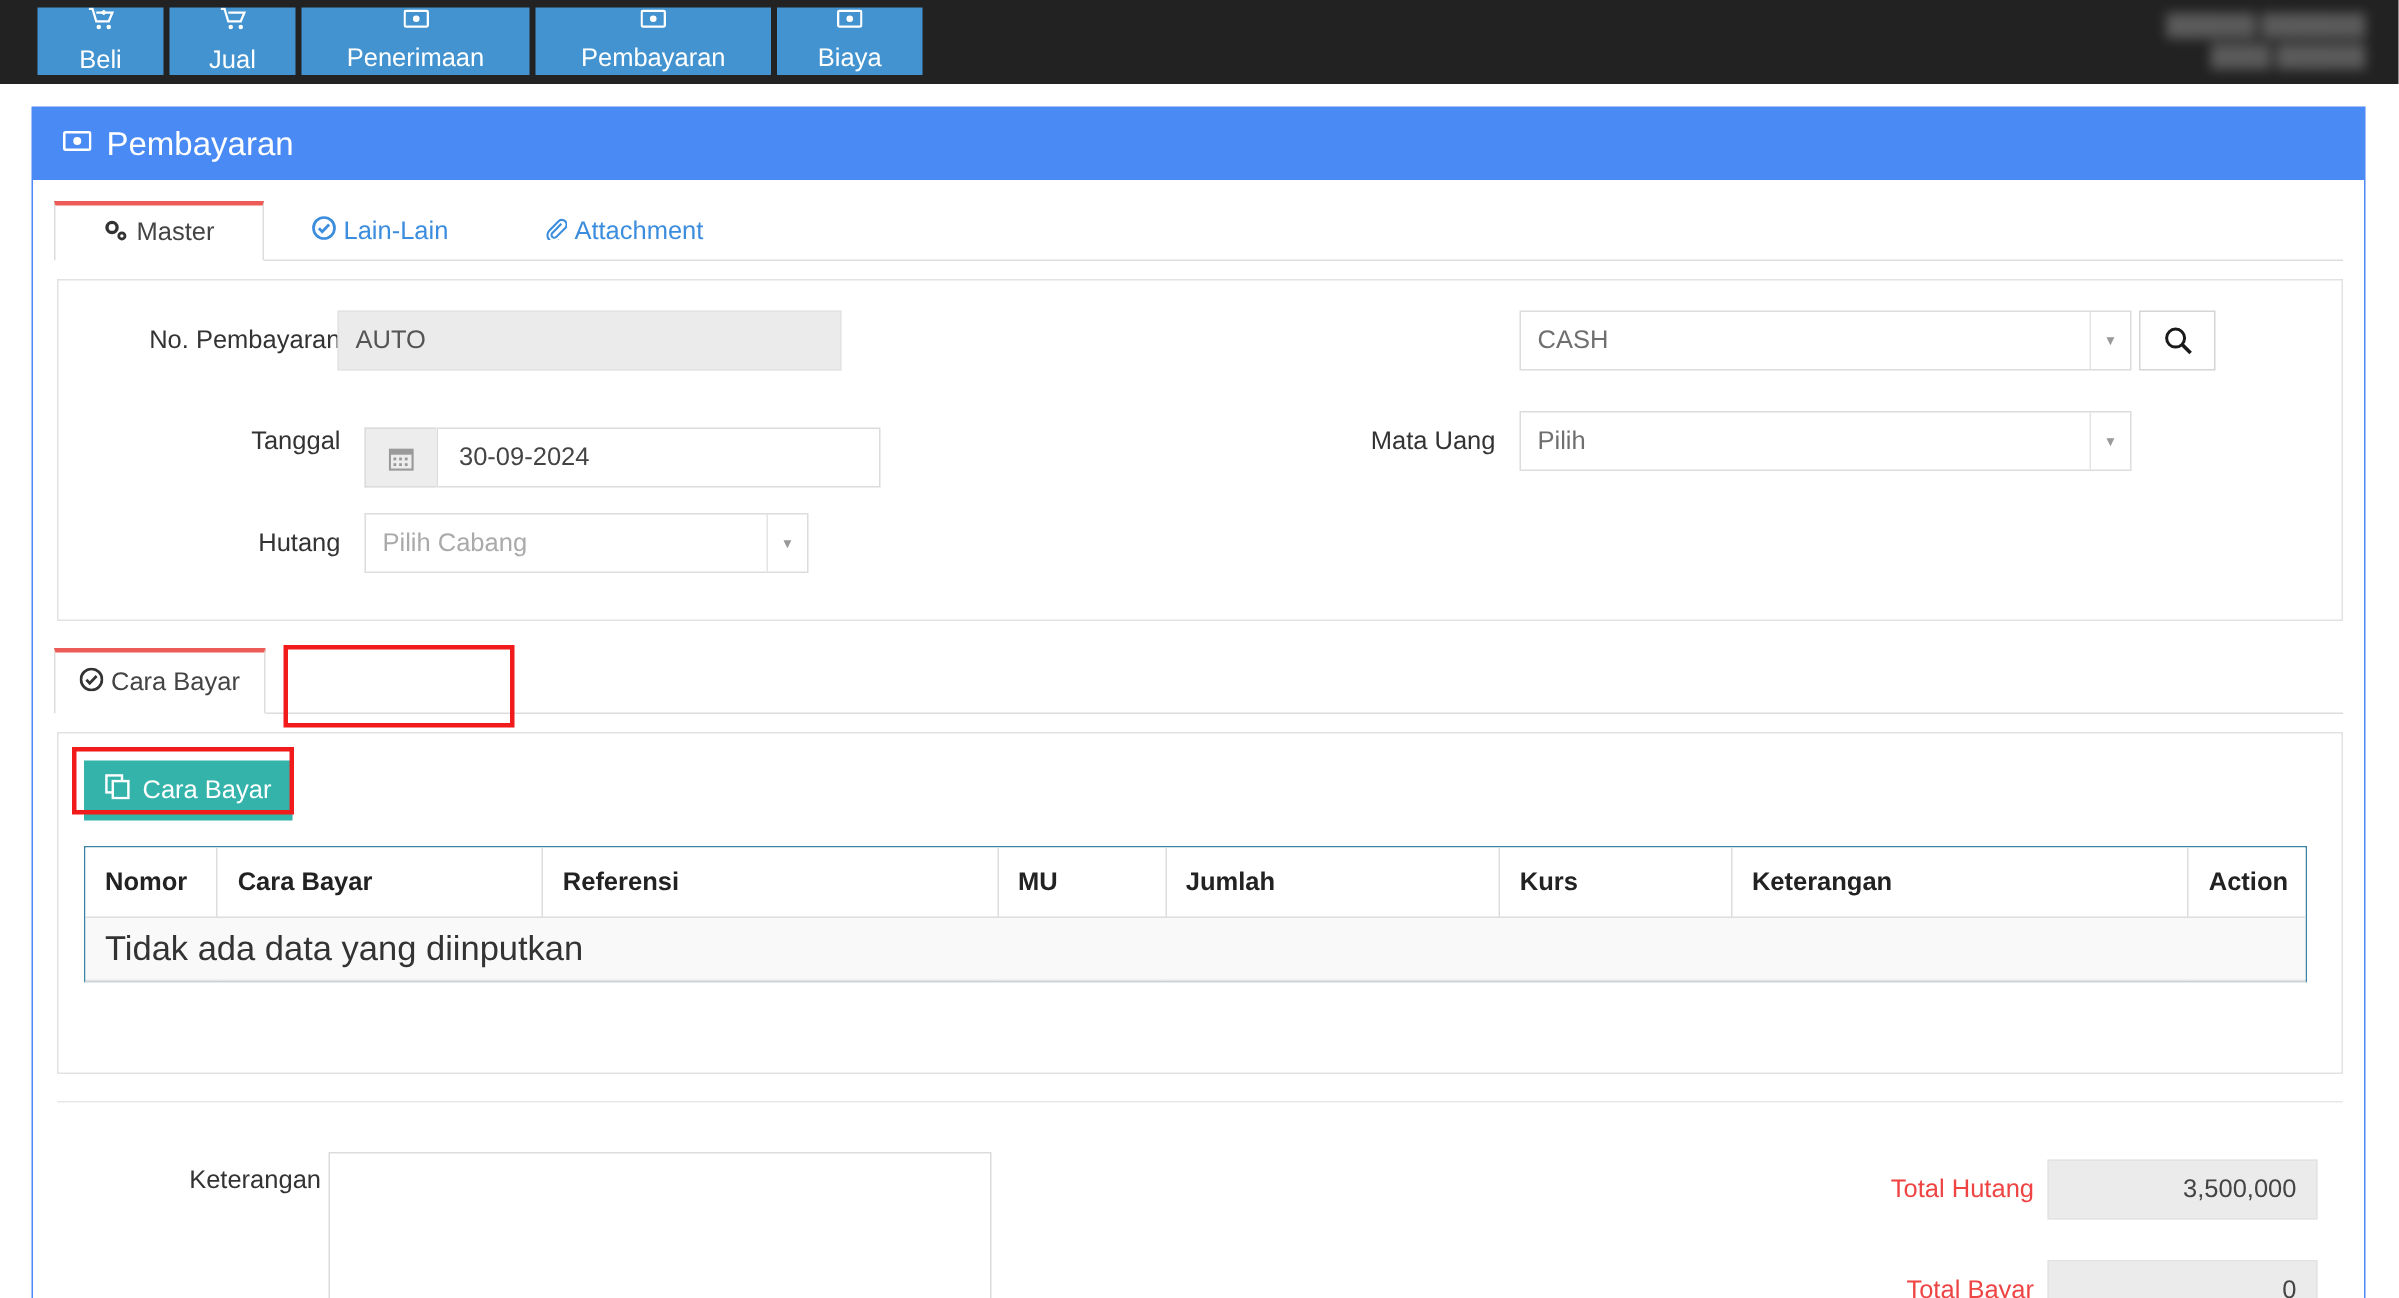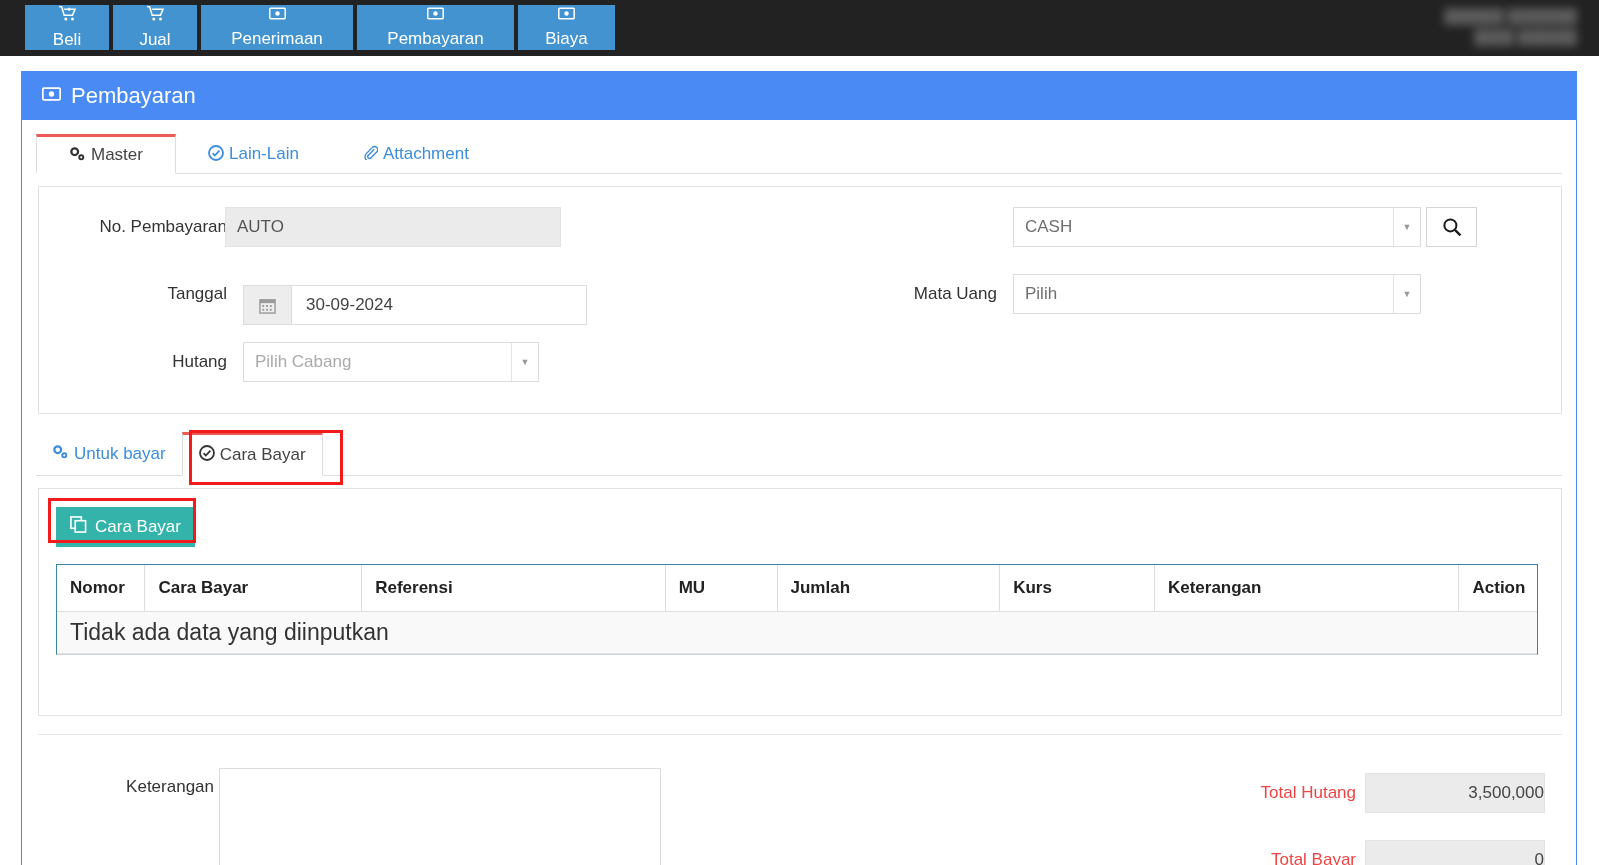--- a/index.html
+++ b/index.html
@@ -264,20 +264,21 @@
     display: flex; align-items: center;
     font-size: 17px; color: #ef4444;
     white-space: nowrap;
   }
   .totval {
     position: absolute; right: 15px; top: 0;
     width: 180px; height: 40px;
     background: #ebebeb;
     border: 1px solid #e3e3e3;
     display: flex; align-items: center; justify-content: flex-end;
+    padding-right: 13px;
     font-size: 17px; color: #444444;
   }
 </style>
 </head>
 <body>
 
 <div id="topnav">
   <div class="navbtn" style="left:25px; width:84px;">
     <span class="nicon">
       <svg width="17" height="15" viewBox="0 0 20 18">
@@ -437,29 +438,20 @@
         <div class="selbox">
           <span>Pilih</span>
           <span class="caret">▼</span>
         </div>
       </div>
     </div>
 
   </div>
 
   <div id="subtabs">
-    <div class="stab">
-      <span class="ticon">
-        <svg width="17" height="15" viewBox="0 0 18 16">
-            <circle cx="6" cy="6" r="3.6" stroke="#3c8dde" stroke-width="2.4" fill="none"></circle>
-            <circle cx="13" cy="12" r="2.2" stroke="#3c8dde" stroke-width="2" fill="none"></circle>
-          </svg>
-      </span>
-      <span>Untuk bayar</span>
-    </div>
     <div class="stab active">
       <span class="ticon">
         <svg width="16" height="16" viewBox="0 0 16 16">
             <circle cx="8" cy="8" r="7" stroke="#333" stroke-width="1.8" fill="none"></circle>
             <path d="M4.6 8.2l2.2 2.3 4.6-4.8" stroke="#333" stroke-width="1.8" fill="none"></path>
           </svg>
       </span>
       <span>Cara Bayar</span>
     </div>
   </div>

